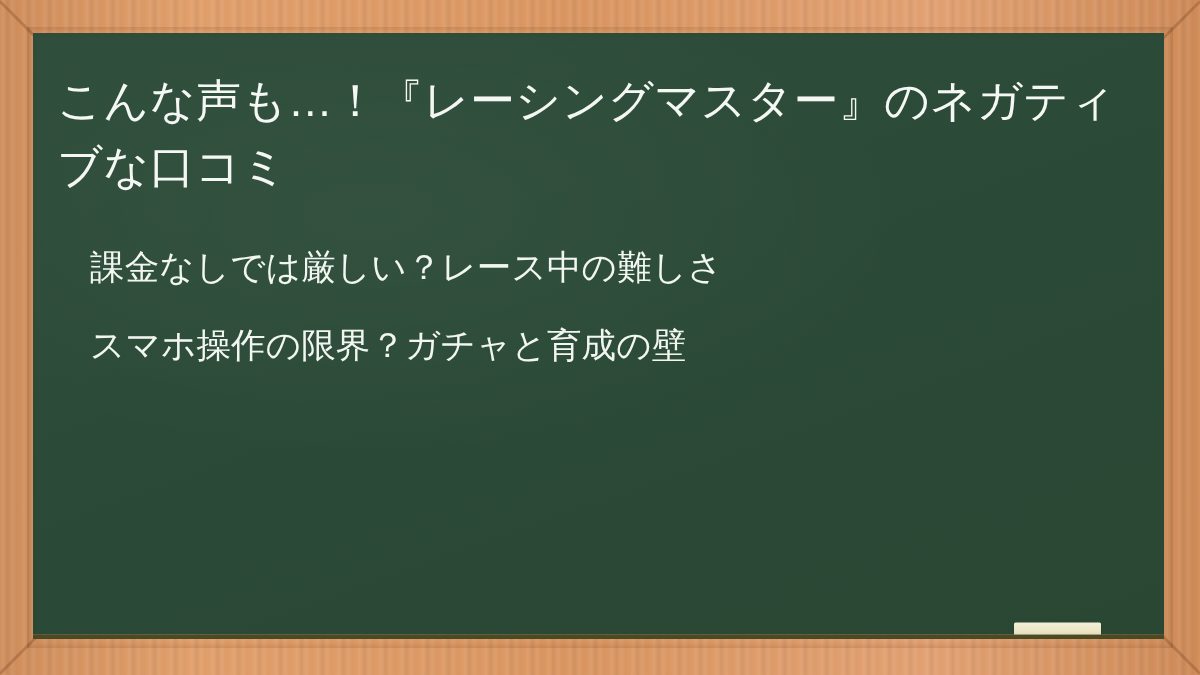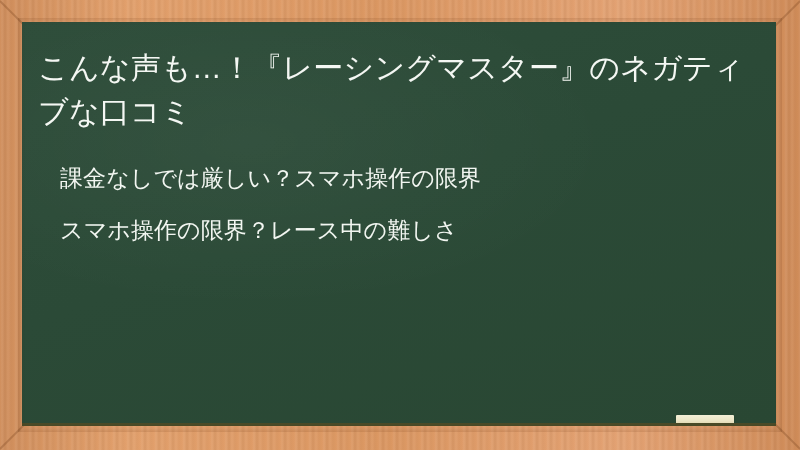--- a/index.html
+++ b/index.html
@@ -126,21 +126,21 @@
   <span class="mitre tl"></span>
   <span class="mitre tr"></span>
   <span class="mitre bl"></span>
   <span class="mitre br"></span>
 
   <div id="chalkboard">
 
     <h1 id="board-title">こんな声も…！『レーシングマスター』のネガティブな口コミ</h1>
 
     <ul id="board-list">
-      <li>課金なしでは厳しい？スマホ操作の限界</li>
-      <li>スマホ操作の限界？レース中の難しさ</li>
+      <li>課金なしでは厳しい？レース中の難しさ</li>
+      <li>スマホ操作の限界？ガチャと育成の壁</li>
     </ul>
 
     <div id="chalk-eraser"></div>
   </div>
 
   <div class="frame-inner-shadow"></div>
 </div>
 
 </body></html>

